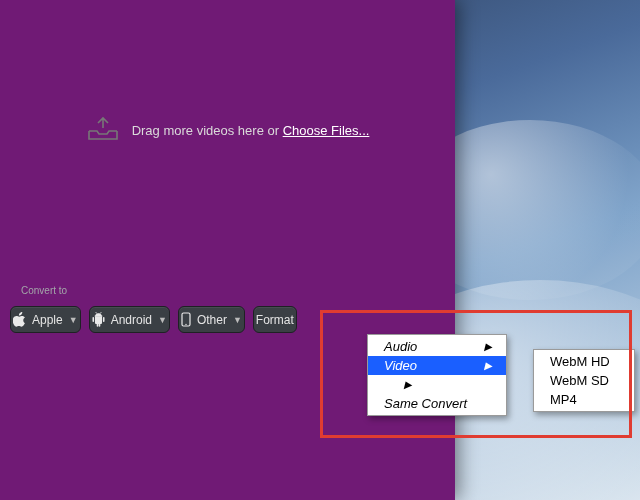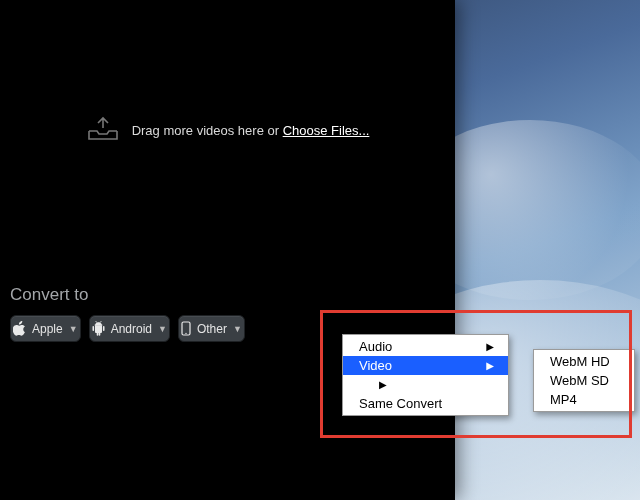--- a/index.html
+++ b/index.html
@@ -12,36 +12,36 @@
   .desktop::before,
   .desktop::after {
     content: ""; position: absolute; border-radius: 50%;
     background: radial-gradient(circle at 35% 30%, rgba(255,255,255,0.5), rgba(255,255,255,0.05) 65%);
   }
   .desktop::before { width: 260px; height: 180px; left: 400px; top: 120px; }
   .desktop::after  { width: 380px; height: 260px; left: 350px; top: 280px; }
 
   .app {
     position: absolute; left: 0; top: 0; width: 455px; height: 500px;
-    background: #000000; color: #c9c9c9;
+    background: #701a75; color: #c9c9c9;
     box-shadow: 4px 0 18px rgba(0,0,0,0.45);
   }
   .drop-area {
     position: absolute; left: 0; top: 0; width: 100%; height: 260px;
     display: flex; align-items: center; justify-content: center; gap: 12px;
     color: #dadada; font-size: 13px;
   }
   .drop-icon { width: 34px; height: 30px; display:inline-block; }
   .drop-text a { color: #fff; text-decoration: underline; }
 
   .convert-section {
     position: absolute; left: 0; top: 285px; width: 100%;
     padding: 0 10px;
   }
-  .section-label { font-size: 17px; color: #a3a6a9; margin-bottom: 10px; }
+  .section-label { font-size: 10px; color: #a3a6a9; margin-bottom: 10px; margin-left: 11px; }
   .btn-row { display: flex; gap: 8px; }
   .chip {
     display: flex; align-items: center; gap: 6px;
     background: #3a3f44;
     border: 1px solid #1e2124; border-radius: 6px;
     padding: 5px 2px; font-size: 12px; color: #e4e4e4;
     box-shadow: inset 0 1px 0 rgba(255,255,255,0.07);
     white-space: nowrap;
   }
   .chip .caret { font-size: 9px; color:#bbb; }
@@ -69,21 +69,21 @@
     border: 1px solid #9a9a9a; box-shadow: 2px 3px 6px rgba(0,0,0,0.35);
     padding: 2px 0;
   }
   .menu .item {
     display: flex; align-items: center; justify-content: space-between;
     padding: 2px 14px 2px 16px; height: 19px; line-height: 19px;
     white-space: nowrap;
   }
   .menu .item .arrow { font-size: 10px; margin-left: 20px; }
   .menu .item.selected { background: #1a5fff; color: #fff; }
-  .menu-main { left: 342px; top: 334px; width: 167px; }
+  .menu-main { left: 367px; top: 334px; width: 140px; font-style: italic; }
   .menu-sub  { left: 533px; top: 349px; width: 102px; }
 </style>
 </head>
 <body>
 
 <div class="stage">
   <div class="desktop"></div>
 
   <div class="app">
 
@@ -133,20 +133,23 @@
           <span class="ico">
             <svg width="10" height="15" viewBox="0 0 10 15">
                 <rect x="1" y="1" width="8" height="13" rx="1.5" fill="none" stroke="#e9e9e9" stroke-width="1.2"></rect>
                 <circle cx="5" cy="12.4" r=".7" fill="#e9e9e9"></circle>
               </svg>
           </span>
           <span>Other</span>
           <span class="caret">▼</span>
         </div>
 
+        <div class="chip">
+          <span>Format</span>
+        </div>
 
       </div>
     </div>
 
 
   </div>
 
   <div class="menu menu-main">
     <div class="item">
       <span>Audio</span>

